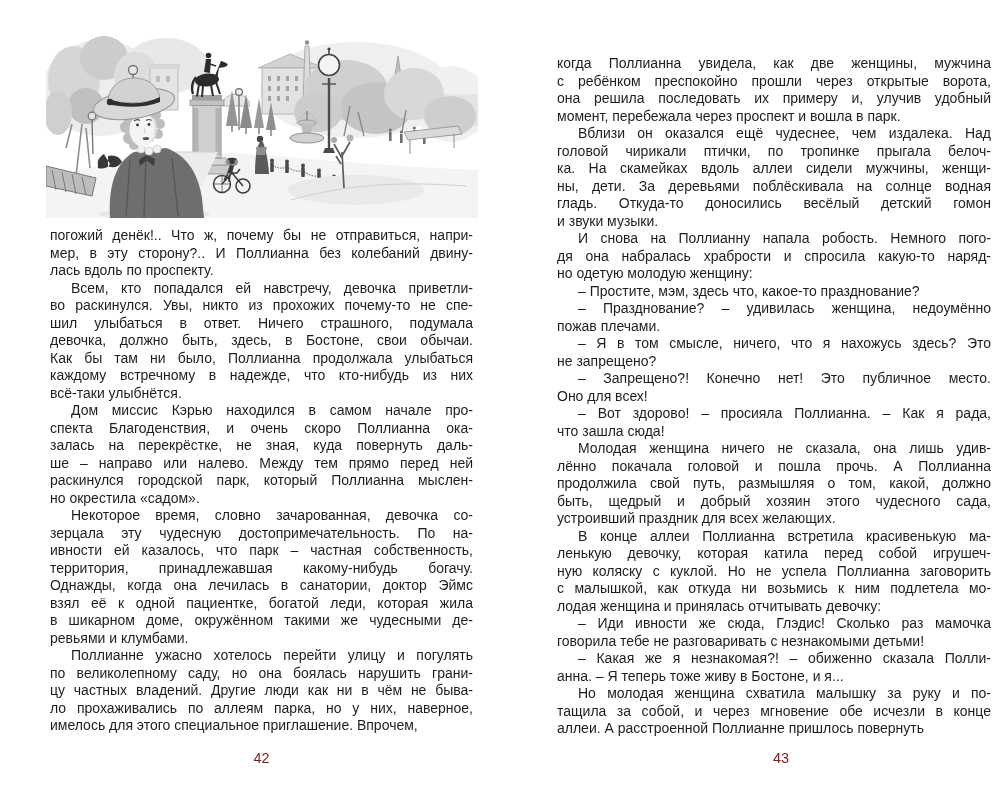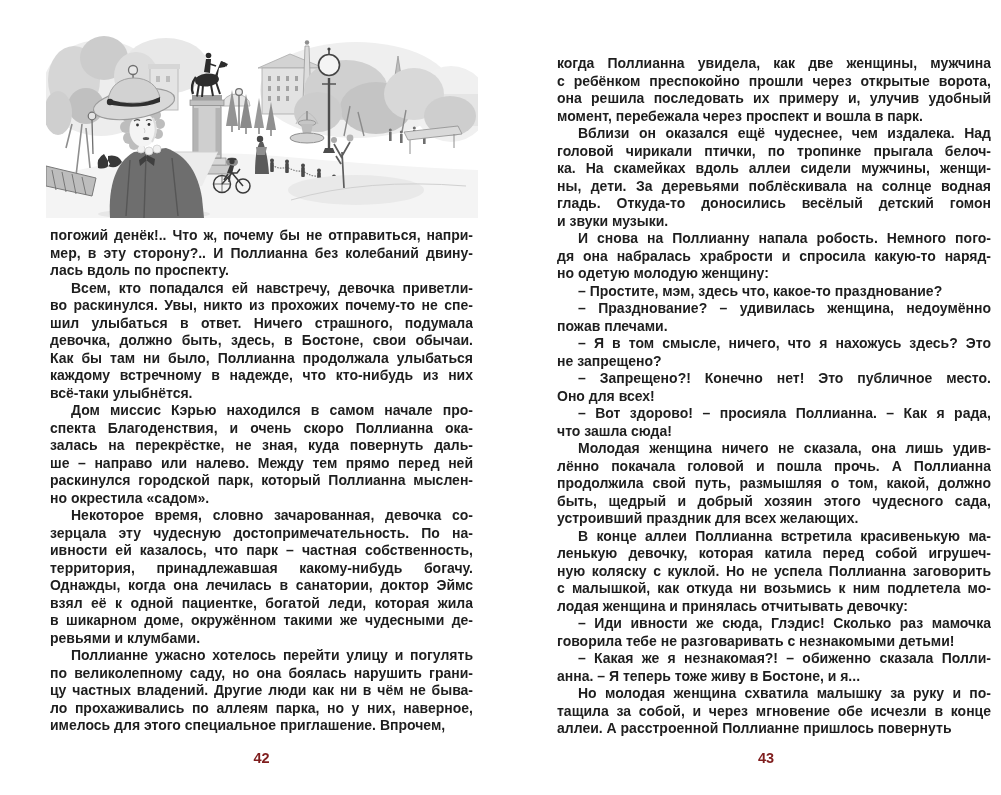--- a/index.html
+++ b/index.html
@@ -1,36 +1,36 @@
 <!DOCTYPE html>
 <html lang="ru"><head>
 <meta charset="utf-8">
 <style>
   html,body{margin:0;padding:0;background:#ffffff;}
   .spread{
     position:relative;width:1001px;height:795px;background:#ffffff;overflow:hidden;
     font-family:"Liberation Sans","DejaVu Sans",sans-serif;color:#1e1e1e;
   }
-  .page{position:absolute;top:0;height:687px;width:500px;font-weight:bold;}
+  .page{position:absolute;top:0;height:687px;width:500px;}
   .page.left{left:0;}
   .page.right{left:501px;}
   .illustration{position:absolute;left:46px;top:26px;width:432px;height:192px;margin:0;}
   .text-col{position:absolute;font-size:14px;}
   .col-42{left:50px;top:227px;width:423px;}
   .col-43{left:56px;top:55px;width:434px;}
   .line{
     height:17.5px;line-height:17.5px;overflow:hidden;
     text-align:justify;text-align-last:justify;text-justify:inter-word;
     white-space:normal;
   }
   .line.last{text-align-last:left;}
   .line.indent{text-indent:21px;}
   .folio{position:absolute;top:750px;width:423px;text-align:center;font-size:14.5px;color:#7f1d1d;}
   .folio-42{left:50px;}
-  .folio-43{left:48px;width:434px;}
+  .folio-43{left:63px;width:434px;}
 </style>
 </head>
 <body>
 
 <div class="spread">
 
   <section class="page left">
 
     <figure class="illustration">
       <svg viewBox="0 0 432 192" width="432" height="192" xmlns="http://www.w3.org/2000/svg">

